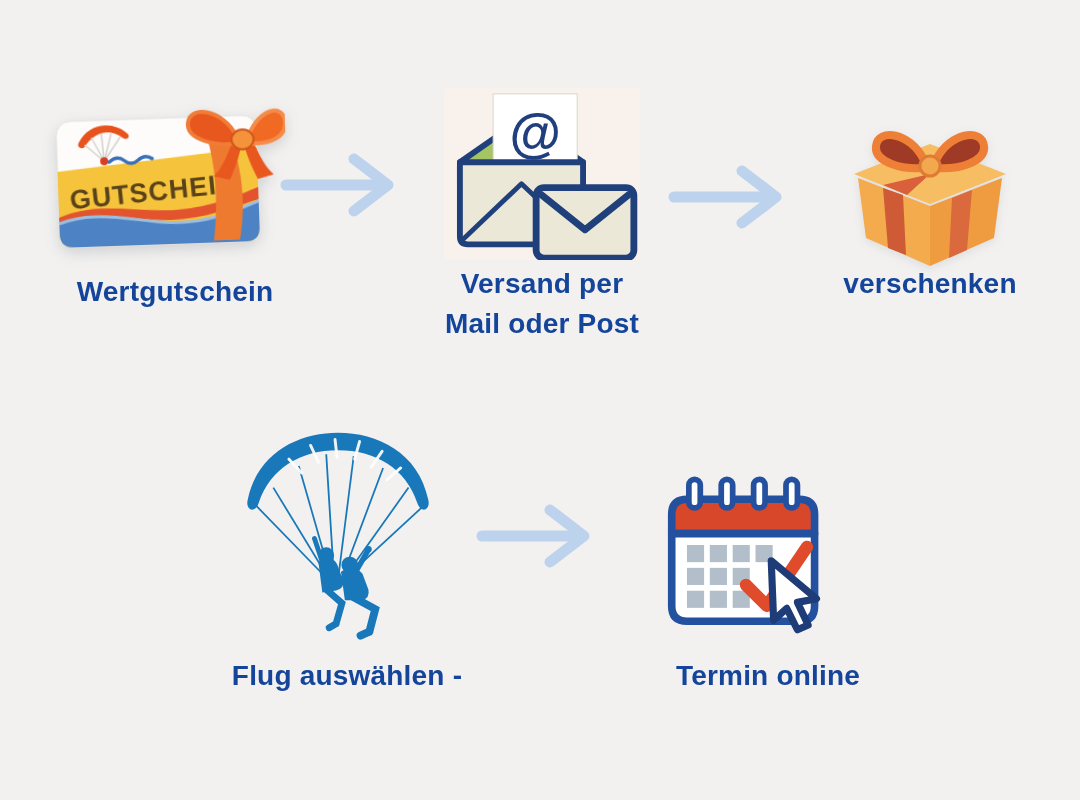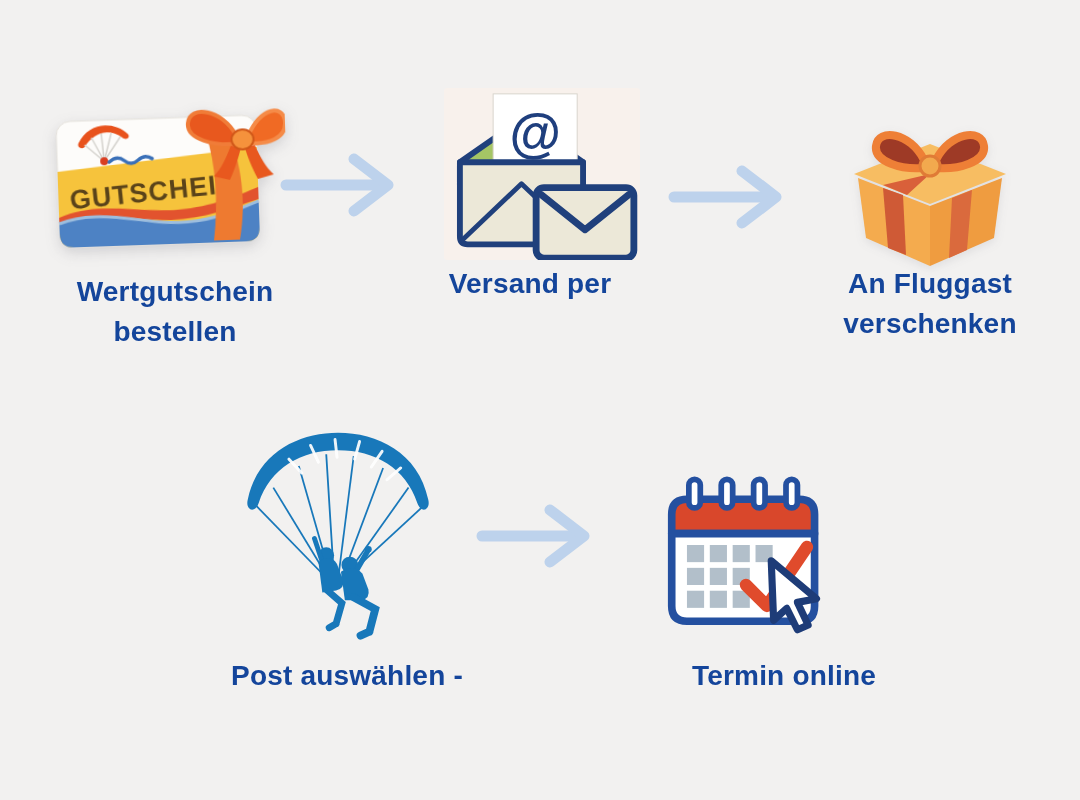--- a/index.html
+++ b/index.html
@@ -65,21 +65,20 @@
         <path d="M186,36 C172,8 140,4 138,22 C136,38 164,46 186,44 Z" fill="#e8581e" stroke="#f07c38" stroke-width="4" stroke-linejoin="round"></path>
         <path d="M198,36 C212,8 234,6 235,24 C236,40 218,46 198,44 Z" fill="#f06a24" stroke="#f58b48" stroke-width="4" stroke-linejoin="round"></path>
         <path d="M180,46 C174,60 170,68 162,76 L178,80 C184,68 188,56 190,48 Z" fill="#e8581e"></path>
         <path d="M204,46 C210,60 214,68 222,76 L206,80 C200,68 196,56 194,48 Z" fill="#e8581e"></path>
         <ellipse cx="192" cy="40" rx="11" ry="10" fill="#f5923c" stroke="#d05718" stroke-width="2"></ellipse>
       </g>
     </svg>
   </div>
   <div class="caption" style="left:35px;top:264px;width:280px;margin-top:8px;">
     <span>Wertgutschein</span>
-    <span>bestellen</span>
   </div>
 
   <svg class="abs" style="left:280px;top:152px;" width="120" height="66" viewBox="0 0 120 66">
     <g stroke="#bdd2ec" stroke-width="11" stroke-linecap="round" stroke-linejoin="round" fill="none">
       <line x1="6" y1="33" x2="102" y2="33"></line>
       <polyline points="74,7 108,33 74,59"></polyline>
     </g>
   </svg>
 
   <div class="mail-tile" style="left:444px;top:88px;width:196px;height:172px;">
@@ -96,22 +95,23 @@
 
       <path d="M16,76 L142,76 L142,152 Q142,160 134,160 L24,160 Q16,160 16,152 Z" fill="#ece8d8" stroke="#20407c" stroke-width="6" stroke-linejoin="round"></path>
       <path d="M19,155 L79,98 L139,155" fill="none" stroke="#20407c" stroke-width="5" stroke-linejoin="round"></path>
 
       <g>
         <rect x="94" y="102" width="100" height="72" rx="8" fill="#ece8d8" stroke="#20407c" stroke-width="7"></rect>
         <path d="M99,109 L144,145 L189,109" fill="none" stroke="#20407c" stroke-width="7" stroke-linejoin="round" stroke-linecap="round"></path>
       </g>
     </svg>
   </div>
-  <div class="caption" style="left:390px;top:264px;width:280px;">
+  <div class="caption" style="left:402px;top:264px;width:280px;">
     <span>Versand per</span>
+    <span>Mail oder Post</span>
   </div>
 
   <svg class="abs" style="left:668px;top:164px;" width="120" height="66" viewBox="0 0 120 66">
     <g stroke="#bdd2ec" stroke-width="11" stroke-linecap="round" stroke-linejoin="round" fill="none">
       <line x1="6" y1="33" x2="102" y2="33"></line>
       <polyline points="74,7 108,33 74,59"></polyline>
     </g>
   </svg>
 
   <div class="abs soft-shadow" style="left:840px;top:108px;width:180px;height:160px;">
@@ -127,21 +127,20 @@
       <polygon points="113,45 137,55 43,77 67,87" fill="#d9603a"></polygon>
 
       <g>
         <path d="M84,52 C70,24 38,20 36,38 C34,54 62,62 84,60 Z" fill="#9e3a26" stroke="#ee7f36" stroke-width="8" stroke-linejoin="round"></path>
         <path d="M96,52 C110,24 142,20 144,38 C146,54 118,62 96,60 Z" fill="#9e3a26" stroke="#ee7f36" stroke-width="8" stroke-linejoin="round"></path>
         <circle cx="90" cy="58" r="10" fill="#f2a94e" stroke="#e07b36" stroke-width="3"></circle>
       </g>
     </svg>
   </div>
   <div class="caption" style="left:790px;top:264px;width:280px;">
-    <span>An Fluggast</span>
     <span>verschenken</span>
   </div>
 
   <div class="abs" style="left:240px;top:430px;width:196px;height:222px;">
     <svg width="196" height="222" viewBox="0 0 200 225">
 
       <g stroke="#1878ba" stroke-width="1.8" fill="none">
         <line x1="16" y1="76" x2="88" y2="150"></line>
         <line x1="34" y1="58" x2="90" y2="150"></line>
         <line x1="60" y1="36" x2="93" y2="151"></line>
@@ -172,21 +171,21 @@
       <g fill="#1878ba">
         <circle cx="112" cy="137" r="8.5"></circle>
         <path d="M118,144 L130,123" stroke="#1878ba" stroke-width="5.5" stroke-linecap="round" fill="none"></path>
         <circle cx="131" cy="121" r="3.4"></circle>
         <path d="M103,144 Q116,135 125,146 L131,162 Q133,171 124,173 L107,173 Z"></path>
         <path d="M116,170 L138,182 L132,205 M132,205 L123,209" stroke="#1878ba" stroke-width="8" stroke-linecap="round" fill="none"></path>
       </g>
     </svg>
   </div>
   <div class="caption" style="left:167px;top:656px;width:360px;">
-    <span>Post auswählen -</span>
+    <span>Flug auswählen -</span>
   </div>
 
   <svg class="abs" style="left:476px;top:503px;" width="120" height="66" viewBox="0 0 120 66">
     <g stroke="#bdd2ec" stroke-width="11" stroke-linecap="round" stroke-linejoin="round" fill="none">
       <line x1="6" y1="33" x2="102" y2="33"></line>
       <polyline points="74,7 108,33 74,59"></polyline>
     </g>
   </svg>
 
   <div class="abs" style="left:666px;top:474px;width:200px;height:182px;">
@@ -216,17 +215,17 @@
         <rect x="70" y="122" width="18" height="18"></rect>
       </g>
 
       <path d="M84,116 L106,138 L148,76" fill="none" stroke="#e04b2c" stroke-width="13" stroke-linecap="round" stroke-linejoin="round"></path>
 
       <g transform="translate(108,88) scale(1.25)">
         <path d="M2,2 L40,34 L24,37 L33,56 L24,60 L15,42 L4,52 Z" fill="#ffffff" stroke="#1e3c78" stroke-width="6" stroke-linejoin="round"></path>
       </g>
     </svg>
   </div>
-  <div class="caption" style="left:644px;top:656px;width:280px;">
+  <div class="caption" style="left:628px;top:656px;width:280px;">
     <span>Termin online</span>
   </div>
 
 </div>
 
 </body></html>

